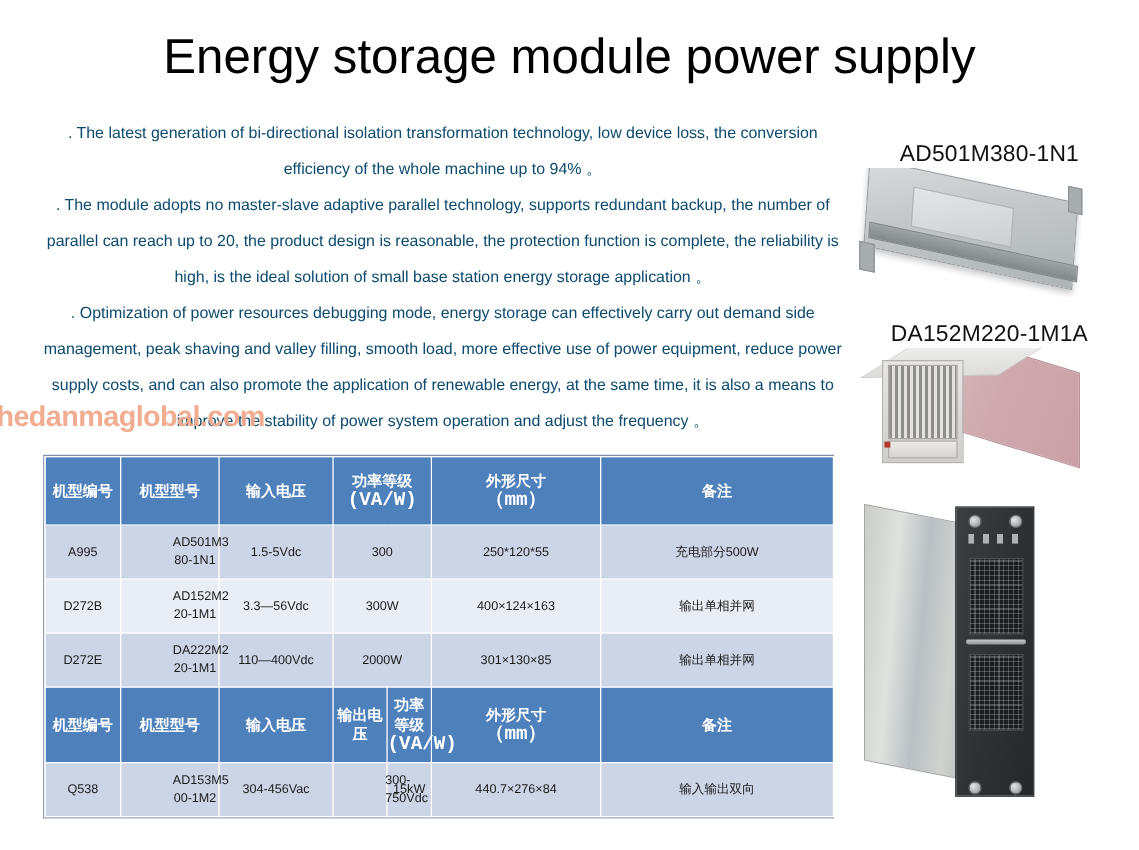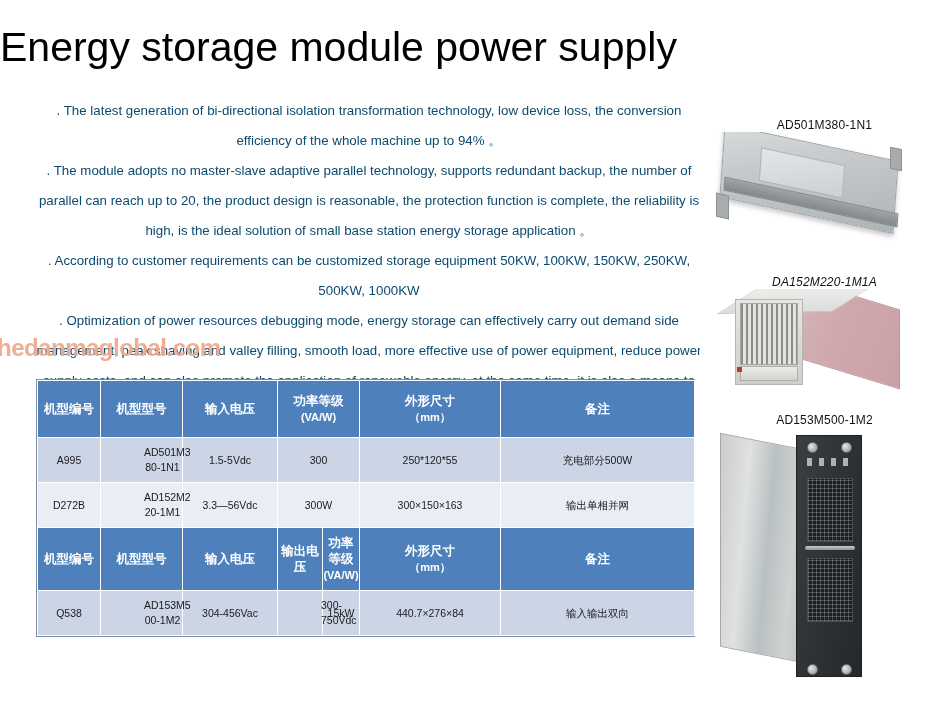--- a/index.html
+++ b/index.html
@@ -7,21 +7,21 @@
     width:949px;height:708px;
     background:#ffffff;
     font-family:"Liberation Sans","DejaVu Sans",sans-serif;
     color:#000;
     position:relative;
     overflow:hidden;
   }
   
   #page-title{
     position:absolute;left:0;top:24px;width:949px;
-    text-align:left;
+    text-align:center;
     font-size:41px;
     font-weight:400;
     letter-spacing:0px;
     color:#000;
     white-space:nowrap;
   }
   
   #body-copy{
     position:absolute;left:33px;top:96px;width:672px;
   }
@@ -67,40 +67,41 @@
   tr.hdr td{
     background:#4e80bc;
     color:#ffffff;
     font-weight:700;
     font-size:12.5px;
     line-height:16px;
     height:56px;
     border:1px solid #ffffff;
   }
   tr.hdr td .unit{
-    font-size:11px;
+    font-size:16px;
     font-weight:700;
     display:block;
+    font-family:Liberation Mono, monospace;
   }
   tr.hdr.hdr2 td{height:62px;}
   tr.row td{
     height:40px;
     border:1px solid #ffffff;
     padding:2px 1px;
   }
   tr.row.alt-a td{background:#ccd5e6;}
   tr.row.alt-b td{background:#e9edf5;}
   .cellline{display:block;margin-left:42px;}
   
   #products{
     position:absolute;left:700px;top:118px;width:249px;
   }
   .prod-label{
     text-align:center;
-    font-size:12px;
+    font-size:19px;
     color:#111;
     letter-spacing:.2px;
     white-space:nowrap;
   }
   .prod-img{
     position:relative;
     width:249px;
     overflow:hidden;
     background:#fff;
   }
@@ -208,21 +209,20 @@
   }
 </style>
 </head>
 <body>
 
 <div id="page-title">Energy storage module power supply</div>
 
 <div id="body-copy">
   <p class="para">. The latest generation of bi-directional isolation transformation technology, low device loss, the conversion efficiency of the whole machine up to 94% 。</p>
   <p class="para">. The module adopts no master-slave adaptive parallel technology, supports redundant backup, the number of parallel can reach up to 20, the product design is reasonable, the protection function is complete, the reliability is high, is the ideal solution of small base station energy storage application 。</p>
-  <p class="para">. According to customer requirements can be customized storage equipment 50KW, 100KW, 150KW, 250KW, 500KW, 1000KW</p>
   <p class="para">. Optimization of power resources debugging mode, energy storage can effectively carry out demand side management, peak shaving and valley filling, smooth load, more effective use of power equipment, reduce power supply costs, and can also promote the application of renewable energy, at the same time, it is also a means to improve the stability of power system operation and adjust the frequency 。</p>
 </div>
 
 <div id="watermark">hedanmaglobal.com</div>
 
 <div id="spec-table-wrap">
   <table class="spec">
     <colgroup>
       <col style="width:63px">
       <col style="width:82px">
@@ -262,24 +262,35 @@
       </tr>
 
       <tr class="row alt-b">
         <td>D272B</td>
         <td>
           <span class="cellline">AD152M2</span>
           <span class="cellline">20-1M1</span>
         </td>
         <td>3.3—56Vdc</td>
         <td colspan="2">300W</td>
-        <td>300×150×163</td>
+        <td>400×124×163</td>
         <td>输出单相并网</td>
       </tr>
 
+      <tr class="row alt-a">
+        <td>D272E</td>
+        <td>
+          <span class="cellline">DA222M2</span>
+          <span class="cellline">20-1M1</span>
+        </td>
+        <td>110—400Vdc</td>
+        <td colspan="2">2000W</td>
+        <td>301×130×85</td>
+        <td>输出单相并网</td>
+      </tr>
 
 
       <tr class="hdr hdr2">
         <td>机型编号</td>
         <td>机型型号</td>
         <td>输入电压</td>
         <td>输出电压</td>
         <td>
           <span>功率等级</span>
           <span class="unit">(VA/W)</span>
@@ -316,34 +327,33 @@
     <div class="prod-label">AD501M380-1N1</div>
     <div class="prod-img" id="prod-img-1">
       <div class="p1-top"></div>
       <div class="p1-plate"></div>
       <div class="p1-front"></div>
       <div class="p1-ear-l"></div>
       <div class="p1-ear-r"></div>
     </div>
   </div>
 
-  <div style="margin-top:33px;font-style:italic;">
+  <div style="margin-top:18px;">
     <div class="prod-label">DA152M220-1M1A</div>
     <div class="prod-img" id="prod-img-2">
       <div class="p2-side"></div>
       <div class="p2-top"></div>
       <div class="p2-front"></div>
       <div class="p2-vents"></div>
       <div class="p2-panel"></div>
       <div class="p2-led"></div>
     </div>
   </div>
 
   <div style="margin-top:16px;">
-    <div class="prod-label">AD153M500-1M2</div>
     <div class="prod-img" id="prod-img-3">
       <div class="p3-side"></div>
       <div class="p3-face">
         <div class="p3-screw s1"></div>
         <div class="p3-screw s2"></div>
         <div class="p3-leds"></div>
         <div class="p3-grille g1"></div>
         <div class="p3-handle"></div>
         <div class="p3-grille g2"></div>
         <div class="p3-screw s3"></div>

